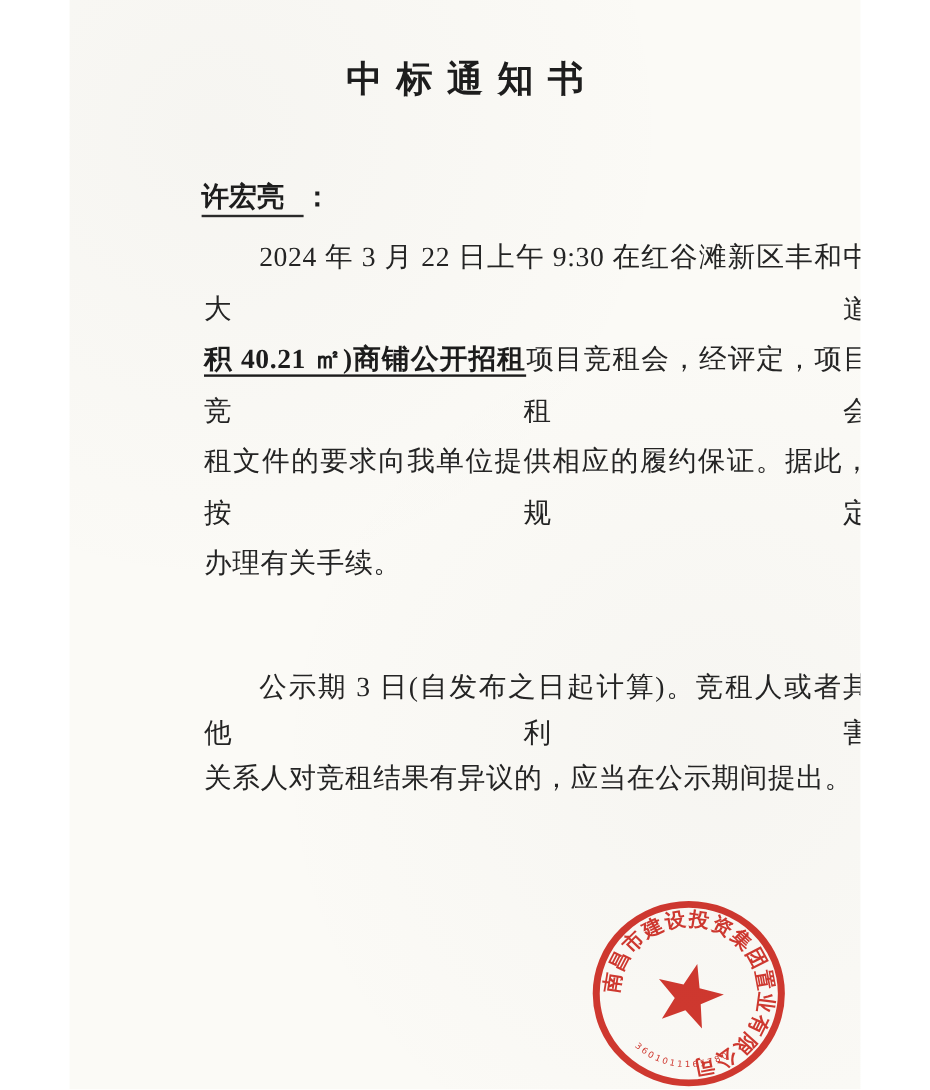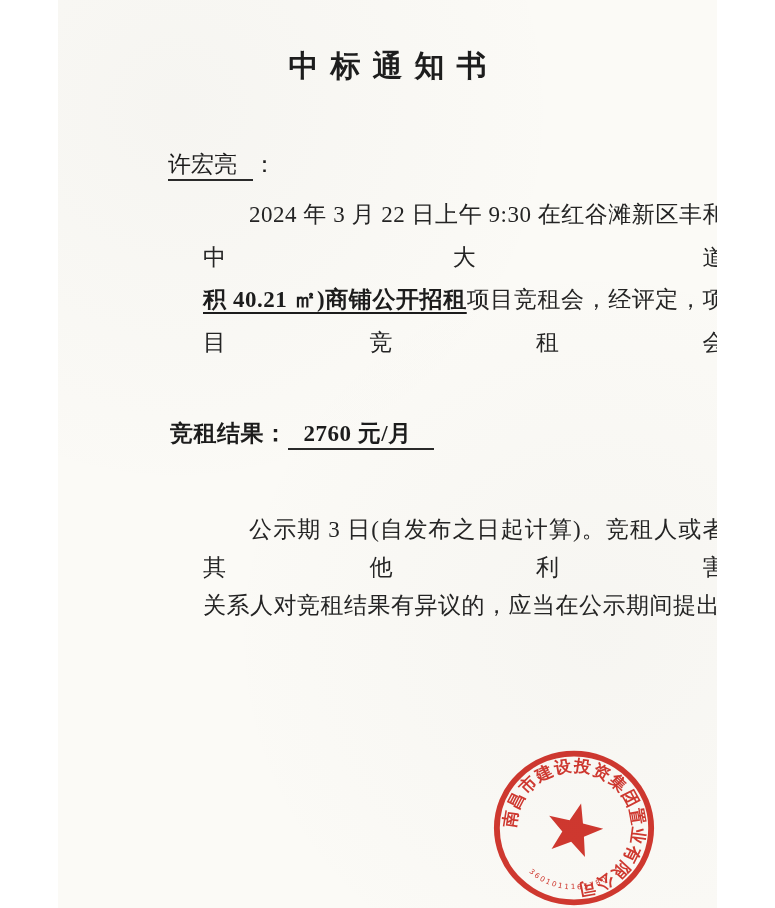--- a/index.html
+++ b/index.html
@@ -22,33 +22,33 @@
     text-align: center;
     font-size: 30px;
     font-weight: 700;
     letter-spacing: 12px;
     text-indent: 12px; 
     color: #1d1d1d;
   }
   .recipient {
     margin: 62px 0 0 110px;
     font-size: 23px;
-    font-weight: 400;
+    font-weight: 700;
     color: #1d1d1d;
   }
   .rec-name { border-bottom: 2px solid #2a2a2a; padding: 0 16px 2px 0; }
   .body-block {
     margin: 14px 110px 0 112px;
     width: 556px;
     font-size: 23px;
     line-height: 42.5px;
     letter-spacing: 0.5px;
     color: #242424;
   }
-  .line { white-space: nowrap; margin-left: 33px; }
+  .line { white-space: nowrap; }
   .j { white-space: normal; text-align: justify; text-align-last: justify; }
   .ind { text-indent: 2em; }
   .emph {
     font-weight: 700;
     text-decoration: underline;
     text-decoration-thickness: 2px;
     text-underline-offset: 5px;
     color: #1c1c1c;
   }
   .result-line {
@@ -90,25 +90,24 @@
 
   <h1 class="title">中标通知书</h1>
 
   <div class="recipient">
     <span class="rec-name">许宏亮</span><span>：</span>
   </div>
 
   <div class="body-block">
     <div class="line j ind">2024 年 3 月 22 日上午 9:30 在红谷滩新区丰和中大道</div>
     <div class="line j"><span class="emph">积 40.21 ㎡)商铺公开招租</span><span>项目竞租会，经评定，项目竞租会</span></div>
+    <div class="line j">租文件的要求向我单位提供相应的履约保证。据此，按规定</div>
+    <div class="line">办理有关手续。</div>
   </div>
 
-  <div class="result-line">
-    <span class="res-label">竞租结果：</span><span class="res-value">2760 元/月</span>
-  </div>
 
   <div class="notice-block">
     <div class="line j ind">公示期 3 日(自发布之日起计算)。竞租人或者其他利害</div>
     <div class="line">关系人对竞租结果有异议的，应当在公示期间提出。</div>
 
   </div>
 
   <div class="seal">
     <svg viewBox="0 0 170 170" preserveAspectRatio="none">
       <defs>

